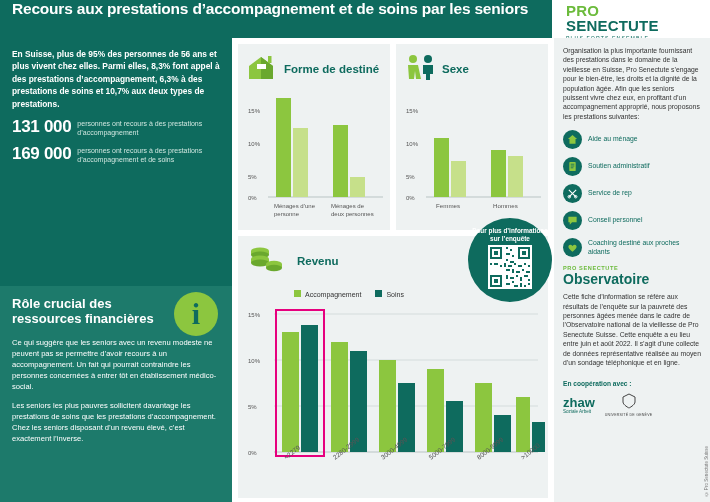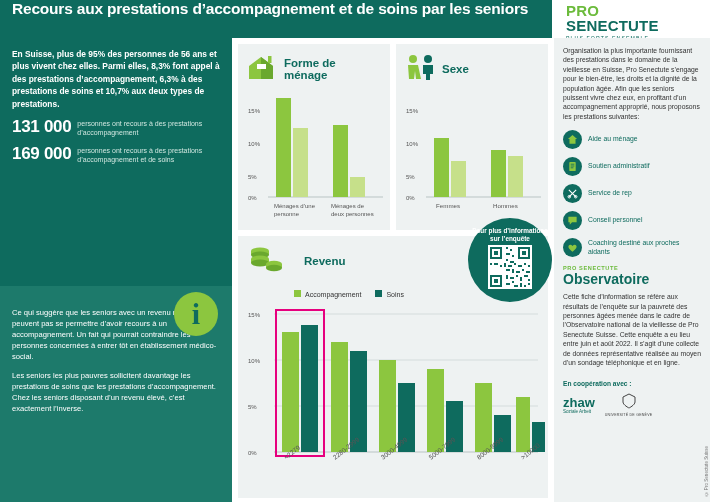--- a/index.html
+++ b/index.html
@@ -125,37 +125,38 @@
       <div class="txt">personnes ont recours à des prestations d’accompagnement</div>
     </div>
     <div class="stat">
       <div class="num">169 000</div>
       <div class="txt">personnes ont recours à des prestations d’accompagnement et de soins</div>
     </div>
   </div>
 
   <div class="role-box">
     <div class="info-circle">i</div>
+    <div class="role-title">Rôle crucial des ressources financières</div>
     <div class="role-body">
       <p>Ce qui suggère que les seniors avec un revenu modeste ne peuvent pas se permettre d’avoir recours à un accompagnement. Un fait qui pourrait contraindre les personnes concernées à entrer tôt en établissement médico-social.</p>
       <p>Les seniors les plus pauvres sollicitent davantage les prestations de soins que les prestations d’accompagnement. Chez les seniors disposant d’un revenu élevé, c’est exactement l’inverse.</p>
     </div>
   </div>
 
   <div class="panel" id="panel-menage">
     <div style="display:flex;align-items:center;padding:8px 8px 0 8px;">
       <span>
         <svg width="34" height="30" viewBox="0 0 34 30">
           <path d="M3 14 L15 5 L27 14 L27 27 L3 27 Z" fill="#8cc63f"></path>
           <path d="M15 5 L27 14 L27 27 L15 27 Z" fill="#6aa82e"></path>
           <rect x="11" y="12" width="9" height="5" fill="#fff"></rect>
           <rect x="22" y="4" width="3.5" height="7" fill="#8cc63f"></rect>
         </svg>
       </span>
-      <div class="panel-title" style="margin-left:4px;">Forme de ménage</div>
+      <div class="panel-title" style="margin-left:4px;">Forme de destiné</div>
     </div>
     <svg width="152" height="150" viewBox="0 0 152 150">
 
       <text x="10" y="27" class="axis-label">15%</text>
       <text x="10" y="60" class="axis-label">10%</text>
       <text x="10" y="93" class="axis-label">5%</text>
       <text x="10" y="114" class="axis-label">0%</text>
       <line x1="30" y1="111" x2="145" y2="111" stroke="#b9c4c4" stroke-width="1"></line>
 
       <rect x="38" y="12" width="15" height="99" fill="#8cc63f"></rect>
@@ -206,21 +207,21 @@
           <rect x="3" y="7" width="18" height="4" fill="#8cc63f"></rect>
           <ellipse cx="12" cy="11" rx="9" ry="3.4" fill="#6aa82e"></ellipse>
           <ellipse cx="12" cy="15" rx="9" ry="3.4" fill="#8cc63f"></ellipse>
           <rect x="3" y="15" width="18" height="4" fill="#8cc63f"></rect>
           <ellipse cx="12" cy="19" rx="9" ry="3.4" fill="#6aa82e"></ellipse>
           <ellipse cx="26" cy="20" rx="8" ry="3.2" fill="#8cc63f"></ellipse>
           <rect x="18" y="20" width="16" height="4" fill="#8cc63f"></rect>
           <ellipse cx="26" cy="24" rx="8" ry="3.2" fill="#6aa82e"></ellipse>
         </svg>
       </span>
-      <div class="panel-title" style="margin-left:20px;">Revenu</div>
+      <div class="panel-title" style="margin-left:13px;">Revenu</div>
     </div>
 
     <div class="legend" style="margin:12px 0 0 56px;">
       <span>
         <span class="sw" style="background:#8cc63f"></span><span>Accompagnement</span>
       </span>
       <span>
         <span class="sw" style="background:#0e6b5e"></span><span>Soins</span>
       </span>
     </div>

